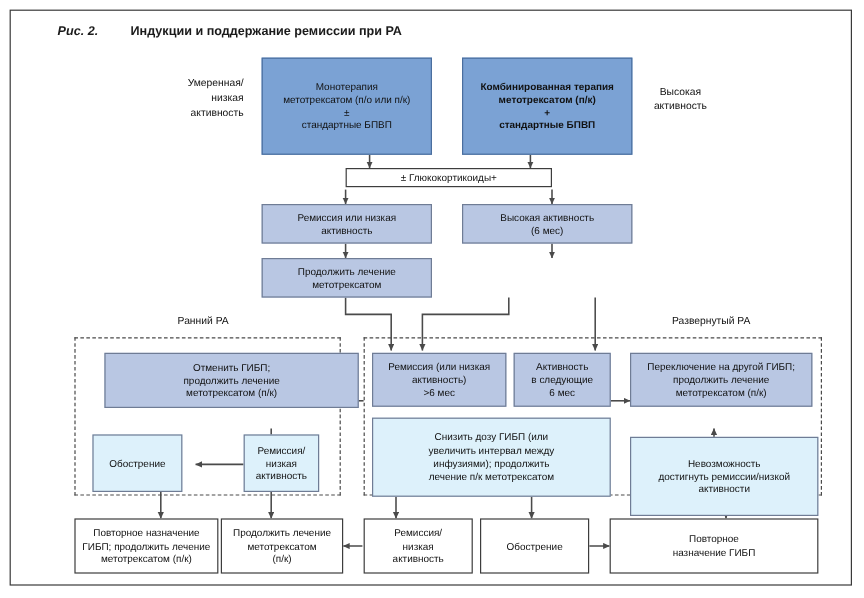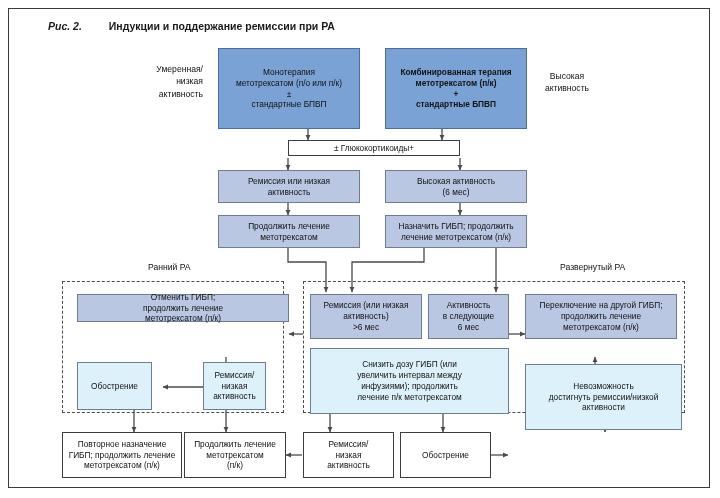--- a/index.html
+++ b/index.html
@@ -176,24 +176,22 @@
 
   <div class="node node-gluco" style="left:288px; top:140px; width:172px; height:16px;">± Глюкокортикоиды+</div>
 
   <div class="node node-mid" style="left:218px; top:170px; width:142px; height:33px; white-space:pre-line;">Ремиссия или низкая
 активность</div>
   <div class="node node-mid" style="left:385px; top:170px; width:142px; height:33px; white-space:pre-line;">Высокая активность
 (6 мес)</div>
 
   <div class="node node-mid" style="left:218px; top:215px; width:142px; height:33px; white-space:pre-line;">Продолжить лечение
 метотрексатом</div>
-  <div class="node node-mid" style="left:385px; top:215px; width:142px; height:33px; white-space:pre-line;">Назначить ГИБП; продолжить
-лечение метотрексатом (п/к)</div>
-
-  <div class="node node-mid" style="left:77px; top:294px; width:212px; height:28px; white-space:pre-line;">Отменить ГИБП;
+
+  <div class="node node-mid" style="left:87px; top:294px; width:212px; height:46px; white-space:pre-line;">Отменить ГИБП;
 продолжить лечение
 метотрексатом (п/к)</div>
   <div class="node node-mid" style="left:310px; top:294px; width:112px; height:45px; white-space:pre-line;">Ремиссия (или низкая
 активность)
 &gt;6 мес</div>
   <div class="node node-mid" style="left:428px; top:294px; width:81px; height:45px; white-space:pre-line;">Активность
 в следующие
 6 мес</div>
   <div class="node node-mid" style="left:525px; top:294px; width:152px; height:45px; white-space:pre-line;">Переключение на другой ГИБП;
 продолжить лечение
@@ -214,14 +212,16 @@
   <div class="node node-white" style="left:62px; top:432px; width:120px; height:46px; white-space:pre-line;">Повторное назначение
 ГИБП; продолжить лечение
 метотрексатом (п/к)</div>
   <div class="node node-white" style="left:184px; top:432px; width:102px; height:46px; white-space:pre-line;">Продолжить лечение
 метотрексатом
 (п/к)</div>
   <div class="node node-white" style="left:303px; top:432px; width:91px; height:46px; white-space:pre-line;">Ремиссия/
 низкая
 активность</div>
   <div class="node node-white" style="left:400px; top:432px; width:91px; height:46px;">Обострение</div>
+  <div class="node node-white" style="left:508px; top:432px; width:174px; height:46px; white-space:pre-line;">Повторное
+назначение ГИБП</div>
 
 </div>
 
 </body></html>

